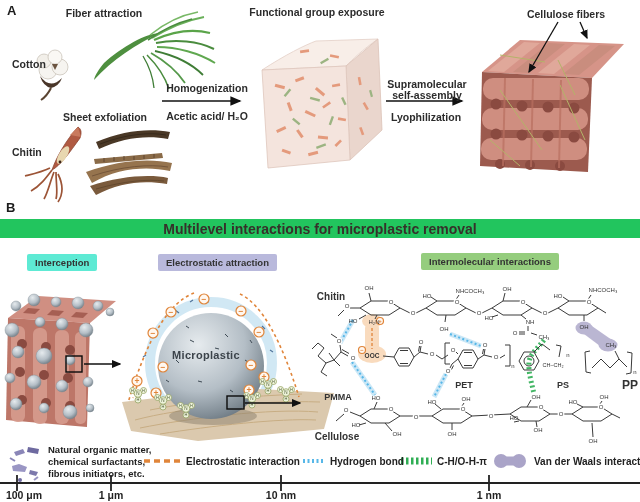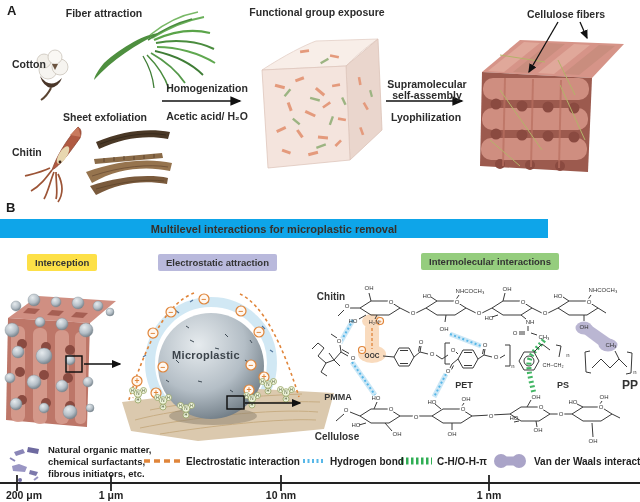--- a/index.html
+++ b/index.html
@@ -4,25 +4,25 @@
 <style>
   html,body{margin:0;padding:0;background:#fff}
   .fig{position:relative;width:640px;height:502px;background:#ffffff;
        font-family:"Liberation Sans","DejaVu Sans",sans-serif;color:#2d2d2d;overflow:hidden}
   svg.art{position:absolute;left:0;top:0}
   .abs{position:absolute;white-space:nowrap}
   .ctr{transform:translate(-50%,-50%)}
   .cty{transform:translateY(-50%)}
   .lbl{font-size:10.5px;font-weight:600;color:#2c2c2c}
   .panel-letter{font-size:13px;font-weight:700;color:#1c1c1c}
-  .banner{position:absolute;left:0;top:219px;width:548px;height:19px;background:#0ea5e9;
+  .banner{position:absolute;left:0;top:219px;width:640px;height:19px;background:#22c55e;
           display:flex;align-items:center;justify-content:center;
-          font-size:11px;font-weight:700;color:#36302a}
+          font-size:14px;font-weight:700;color:#36302a}
   .badge{position:absolute;padding:3px 8px;font-size:9.5px;font-weight:700;color:#333;border-radius:2px}
-  .badge.yellow{background:#fde047}
+  .badge.yellow{background:#5eead4}
   .badge.purple{background:#b9b9dc}
   .badge.green{background:#95cd7e}
   .microplastic{font-size:11px;font-weight:700;color:#3b434a;letter-spacing:.3px}
   .chem-labels span{position:absolute;transform:translate(-50%,-50%);font-size:6px;
                     color:#333;line-height:1;white-space:nowrap}
   .legend-text{font-size:10px;font-weight:600;color:#222}
   .debris-caption div{font-size:9.5px;font-weight:600;line-height:12px;color:#222}
   .scale-label{font-size:10.5px;font-weight:600;color:#222}
 </style>
 </head>
@@ -598,18 +598,18 @@
 <div class="abs debris-caption" style="left:48px;top:444px">
   <div>Natural organic matter,</div>
   <div>chemical surfactants,</div>
   <div>fibrous initiators, etc.</div>
 </div>
 <span class="abs cty legend-text" style="left:186px;top:461px">Electrostatic interaction</span>
 <span class="abs cty legend-text" style="left:330px;top:461px">Hydrogen bond</span>
 <span class="abs cty legend-text" style="left:437px;top:461px">C-H/O-H-π</span>
 <span class="abs cty legend-text" style="left:534px;top:461px">Van der Waals interaction</span>
 
-<span class="abs ctr scale-label" style="left:24px;top:495px">200 μm</span>
+<span class="abs ctr scale-label" style="left:24px;top:495px">100 μm</span>
 <span class="abs ctr scale-label" style="left:111px;top:495px">1 μm</span>
 <span class="abs ctr scale-label" style="left:281px;top:495px">10 nm</span>
 <span class="abs ctr scale-label" style="left:489px;top:495px">1 nm</span>
 
 </div>
 
 </body></html>

